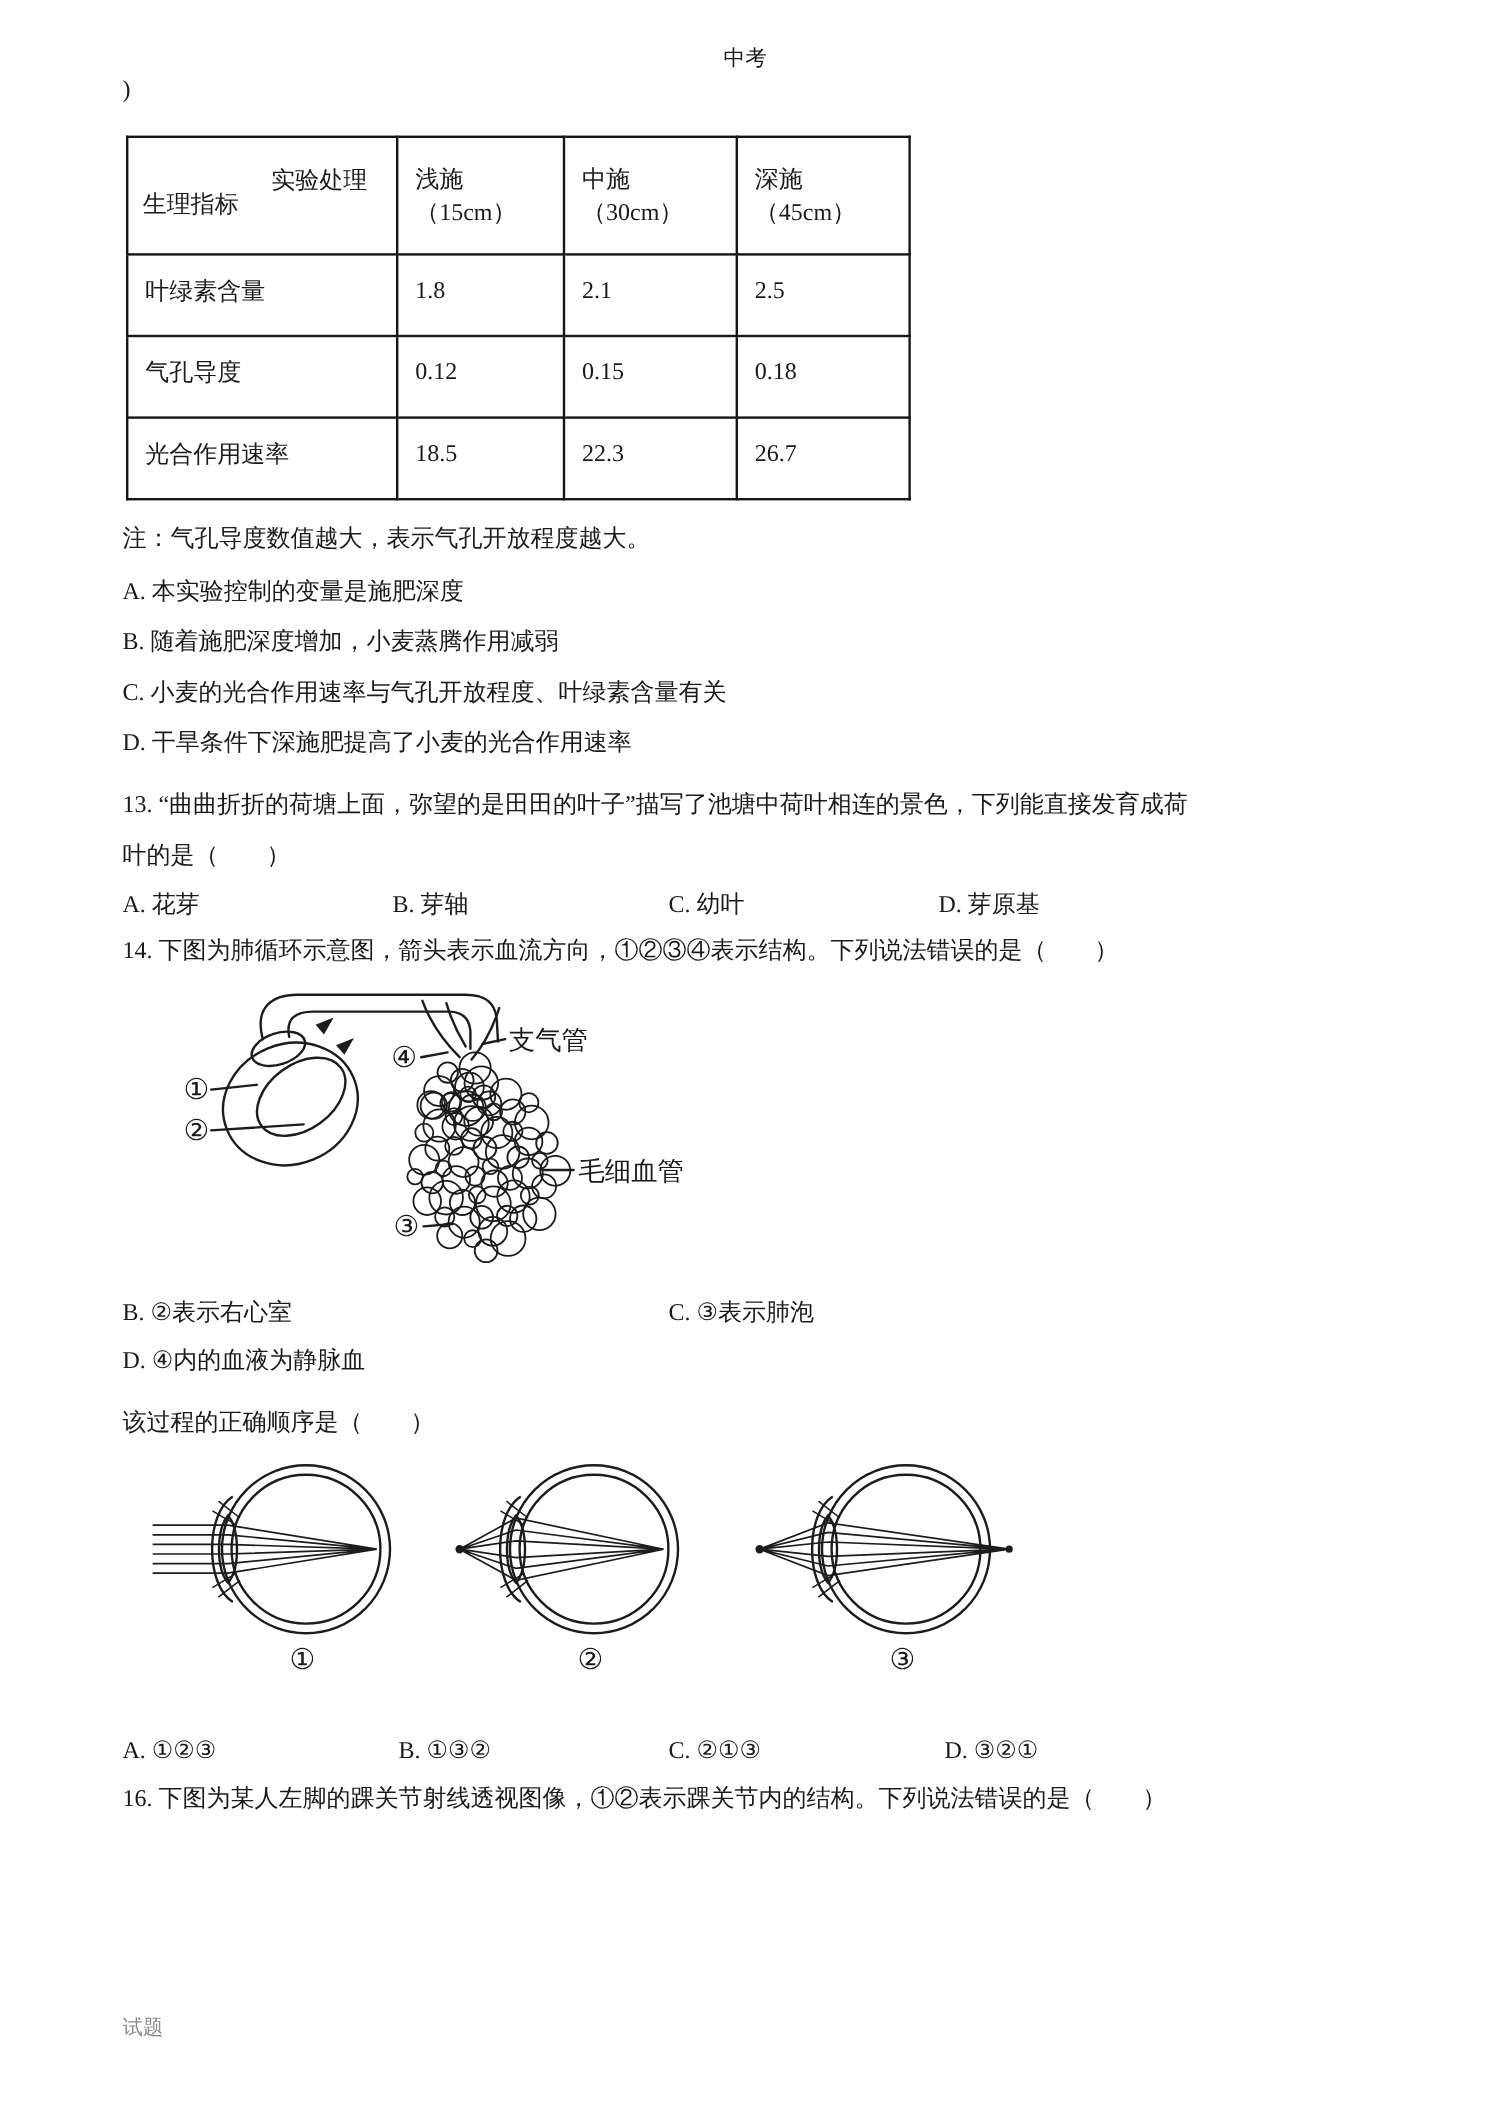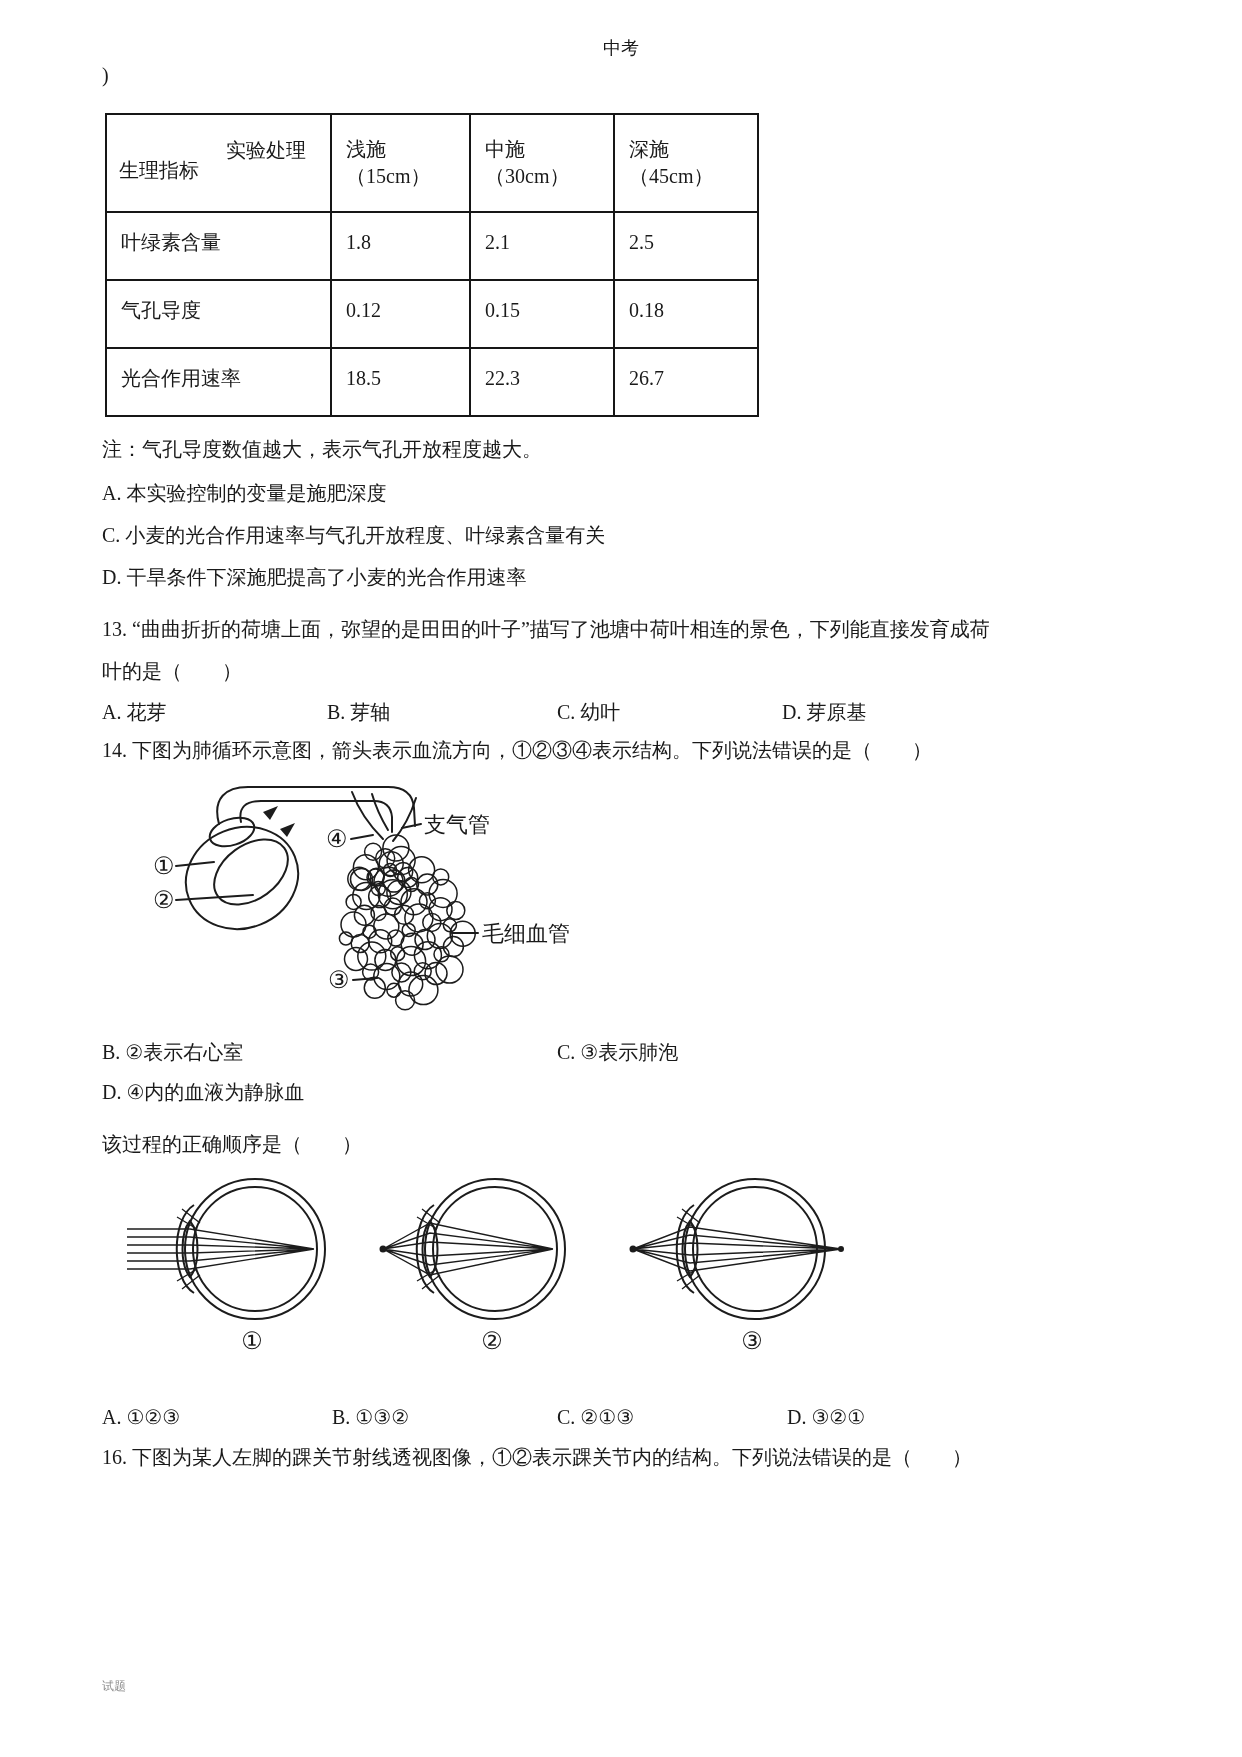--- a/index.html
+++ b/index.html
@@ -28,21 +28,21 @@
   .wrap2{margin-top:19px;line-height:42px;}
   .optgrid13{display:grid;grid-template-columns:225px 230px 225px auto;margin-top:8px;line-height:24px;}
   .q14text{margin-top:14px;}
   .lungfig{display:block;margin:20px 0 0 18px;}
   .optgrid14{display:grid;grid-template-columns:455px auto;row-gap:16px;margin-top:20px;line-height:24px;}
   .eyes{display:flex;margin:6px 0 0 25px;align-items:flex-start;}
   .eyes svg.e2{margin-left:20px;}
   .eyes svg.e3{margin-left:40px;}
   .optgrid15{display:grid;grid-template-columns:230px 225px 230px auto;margin-top:46px;line-height:24px;}
   .q16text{margin-top:16px;}
-  .footer{position:absolute;left:102px;top:1678px;color:#8a8a8a;font-size:12px;}
+  .footer{position:absolute;left:102px;top:1678px;color:#8a8a8a;font-size:17px;}
   svg text{font-family:"Liberation Serif","DejaVu Serif",serif;fill:#1a1a1a;}
 </style>
 </head>
 <body>
 
 <div class="hdr">中考</div>
 <div class="stray">)</div>
 
 <table class="q12">
   <colgroup>
@@ -79,20 +79,21 @@
     <td>22.3</td>
     <td>26.7</td>
   </tr>
 </tbody>
   </table>
 
 <p class="note">注：气孔导度数值越大，表示气孔开放程度越大。</p>
 
 <div>
   <p class="optline first">A. 本实验控制的变量是施肥深度</p>
+  <p class="optline">B. 随着施肥深度增加，小麦蒸腾作用减弱</p>
   <p class="optline">C. 小麦的光合作用速率与气孔开放程度、叶绿素含量有关</p>
   <p class="optline">D. 干旱条件下深施肥提高了小麦的光合作用速率</p>
 </div>
 
 <div class="wrap2">
   <div>13. “曲曲折折的荷塘上面，弥望的是田田的叶子”描写了池塘中荷叶相连的景色，下列能直接发育成荷</div>
   <div>叶的是（　　）</div>
 </div>
 <div class="optgrid13">
   <span>A. 花芽</span>

